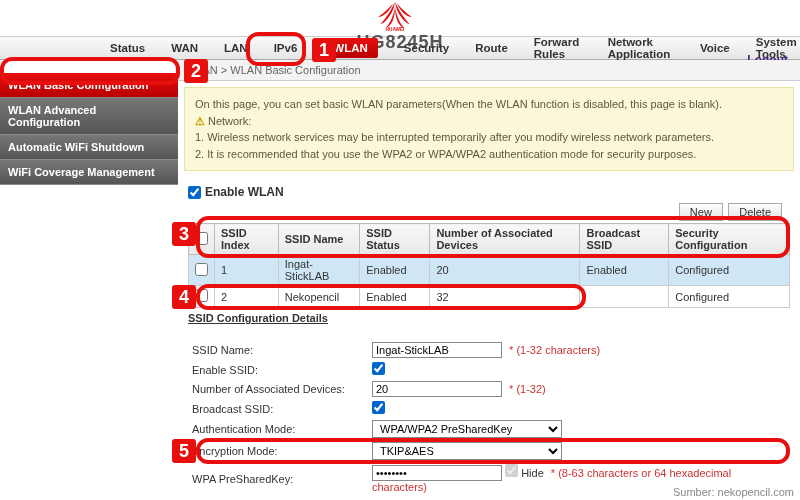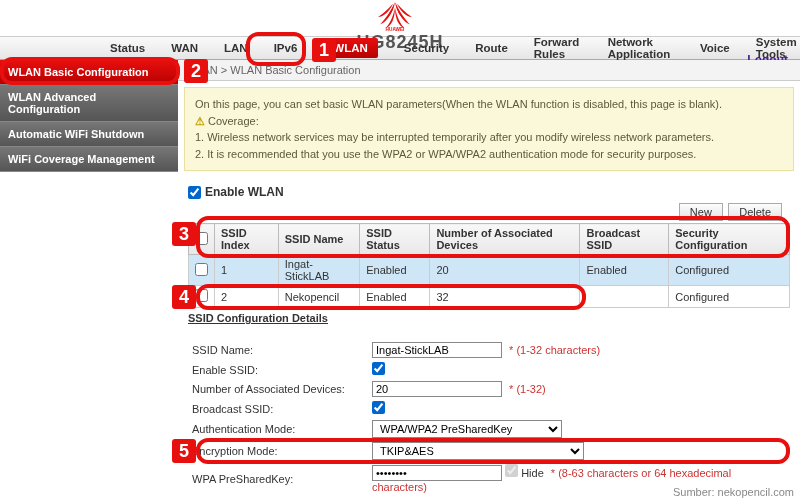--- a/index.html
+++ b/index.html
@@ -6,21 +6,21 @@
   body { font-size: 12px; background: #fff; color: #333; width: 800px; height: 500px; overflow: hidden; position: relative; }
   .header { height: 36px; display: flex; align-items: center; padding: 0 12px; flex-direction: column; }
   .logo { width: 38px; height: 32px; margin-right: 10px; position: relative; }
   .logo svg { width: 100%; height: 100%; }
   .model { font-size: 18px; font-weight: bold; color: #555; letter-spacing: 1px; }
   .logout { margin-left: auto; font-size: 12px; font-weight: bold; color: #4c1d95; }
   .topnav { background: linear-gradient(#fafafa,#e6e6e6); border-top: 1px solid #ccc; border-bottom: 1px solid #aaa; height: 24px; display: flex; align-items: center; padding-left: 110px; gap: 26px; font-size: 11.5px; font-weight: bold; color: #333; }
   .topnav .tab { cursor: pointer; }
   .topnav .tab.active { background: linear-gradient(#e80f0f,#b80000); color: #fff; padding: 4px 10px; border-radius: 2px; }
   .main { display: flex; height: calc(500px - 60px); }
-  .sidebar { width: 178px; background: #fff; }
+  .sidebar { width: 178px; background: #fff; margin-top: 13px; }
   .sidebar .item { font-size: 11px; font-weight: bold; padding: 6px 8px; border-bottom: 1px solid #888; cursor: pointer; }
   .sidebar .item.active { background: linear-gradient(#e80f0f,#b80000); color: #fff; }
   .sidebar .item.inactive { background: linear-gradient(#777,#555); color: #fff; }
   .content { flex: 1; padding: 0; overflow: hidden; }
   .breadcrumb { font-size: 11px; color: #666; padding: 4px 8px; background: #f3f3f3; border-bottom: 1px solid #ccc; }
   .notice { background: #fbf8d9; border: 1px solid #e8e1a0; margin: 6px; padding: 8px 10px; font-size: 11px; color: #5a5a3a; line-height: 1.5; }
   .notice .warn-icon { color: #c4a300; font-weight: bold; }
   .section { padding: 4px 10px; }
   .enable-row { display: flex; align-items: center; gap: 4px; margin: 4px 0; font-size: 12px; font-weight: bold; }
   .btn-row { text-align: right; padding-right: 8px; margin-bottom: 2px; }
@@ -84,21 +84,21 @@
     <div class="item inactive">WLAN Advanced Configuration</div>
     <div class="item inactive">Automatic WiFi Shutdown</div>
     <div class="item inactive">WiFi Coverage Management</div>
   </div>
 
   <div class="content">
     <div class="breadcrumb">WLAN &gt; WLAN Basic Configuration</div>
 
     <div class="notice">
       <div>On this page, you can set basic WLAN parameters(When the WLAN function is disabled, this page is blank).</div>
-      <div><span class="warn-icon">⚠</span> <span>Coverage:</span></div>
+      <div><span class="warn-icon">⚠</span> <span>Network:</span></div>
       <div>1. Wireless network services may be interrupted temporarily after you modify wireless network parameters.</div>
       <div>2. It is recommended that you use the WPA2 or WPA/WPA2 authentication mode for security purposes.</div>
     </div>
 
     <div class="section">
       <div class="enable-row">
         <input type="checkbox" checked="" style="">
         <span>Enable WLAN</span>
       </div>
       <div class="btn-row">
@@ -163,21 +163,21 @@
         <tr>
           <td class="label">Broadcast SSID:</td>
           <td><input type="checkbox" checked="" style=""></td>
         </tr>
         <tr>
           <td class="label">Authentication Mode:</td>
           <td><select style="width:190px"><option>WPA/WPA2 PreSharedKey</option></select></td>
         </tr>
         <tr>
           <td class="label">Encryption Mode:</td>
-          <td><select style="width:212px"><option>TKIP&amp;AES</option></select></td>
+          <td><select style="width:190px"><option>TKIP&amp;AES</option></select></td>
         </tr>
         <tr>
           <td class="label">WPA PreSharedKey:</td>
           <td>
             <input type="password" style="width: 130px;" value="••••••••">
             <input type="checkbox" checked="" disabled="" style="">
             <span>Hide</span>
             <span class="hint">* (8-63 characters or 64 hexadecimal characters)</span>
           </td>
         </tr>

